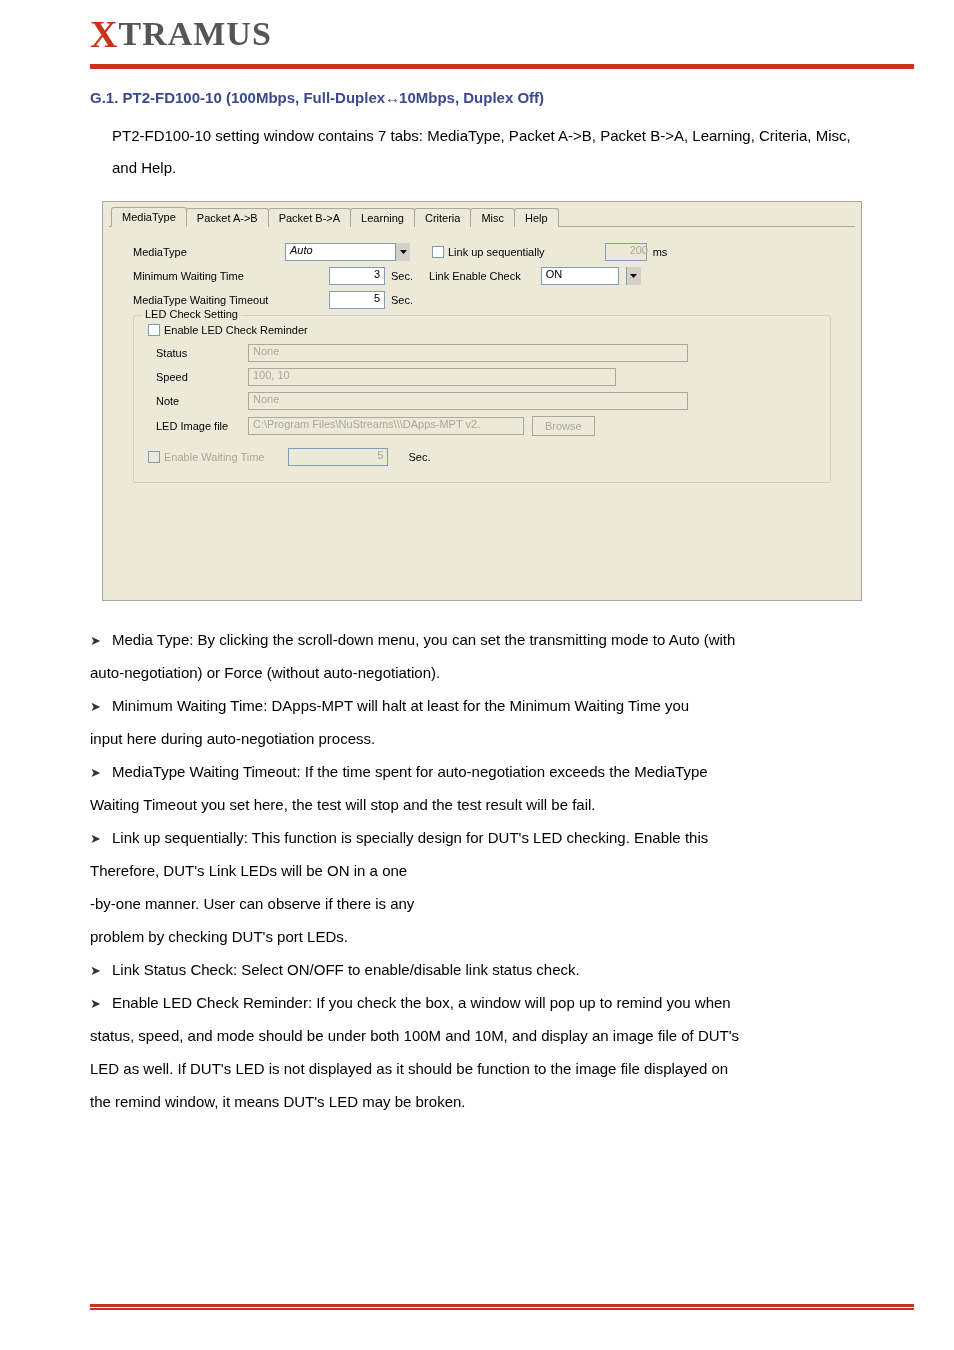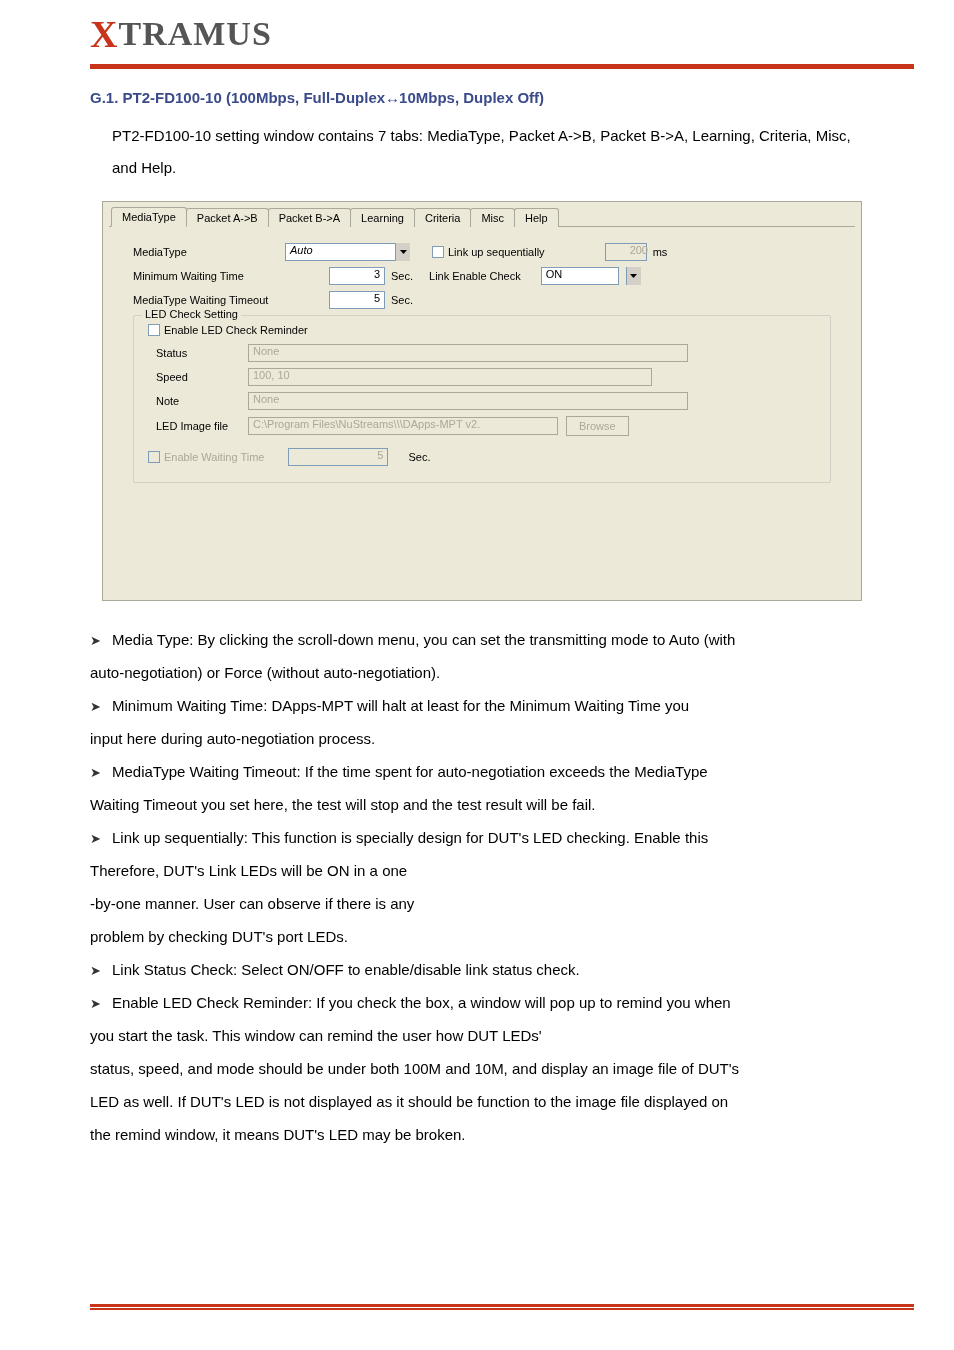--- a/index.html
+++ b/index.html
@@ -129,29 +129,29 @@
           <span class="cb"></span>
           <span>Enable LED Check Reminder</span>
         </div>
 
         <div class="led-row">
           <div class="lbl2">Status</div>
           <div class="led-inp" style="width:440px;">None</div>
         </div>
         <div class="led-row">
           <div class="lbl2">Speed</div>
-          <div class="led-inp" style="width:404px;">100, 10</div>
+          <div class="led-inp" style="width:368px;">100, 10</div>
         </div>
         <div class="led-row">
           <div class="lbl2">Note</div>
           <div class="led-inp" style="width:440px;">None</div>
         </div>
         <div class="led-row">
           <div class="lbl2">LED Image file</div>
-          <div class="led-inp" style="width:310px;">C:\Program Files\NuStreams\\\DApps-MPT v2.</div>
+          <div class="led-inp" style="width:276px;">C:\Program Files\NuStreams\\\DApps-MPT v2.</div>
           <button class="btn">Browse</button>
         </div>
 
         <div class="row" style="margin-top:12px;">
           <span class="cb disabled"></span>
           <span class="disabled-text">Enable Waiting Time</span>
           <div style="width:24px;"></div>
           <div class="inp num-right num-ro" style="width:100px;">5</div>
           <div style="width:20px;"></div>
           <span>Sec.</span>
@@ -166,21 +166,20 @@
     <p class="bullet-line"><span class="chev">➤</span><span>Minimum Waiting Time: DApps-MPT will halt at least for the Minimum Waiting Time you</span></p>
     <p class="cont-line"><span>input here during auto-negotiation process.</span></p>
     <p class="bullet-line"><span class="chev">➤</span><span>MediaType Waiting Timeout: If the time spent for auto-negotiation exceeds the MediaType</span></p>
     <p class="cont-line"><span>Waiting Timeout you set here, the test will stop and the test result will be fail.</span></p>
     <p class="bullet-line"><span class="chev">➤</span><span>Link up sequentially: This function is specially design for DUT's LED checking. Enable this</span></p>
     <p class="cont-line"><span>Therefore, DUT's Link LEDs will be ON in a one</span></p>
     <p class="cont-line"><span>-by-one manner. User can observe if there is any</span></p>
     <p style="margin-left:0;"><span>problem by checking DUT's port LEDs.</span></p>
     <p class="bullet-line"><span class="chev">➤</span><span>Link Status Check: Select ON/OFF to enable/disable link status check.</span></p>
     <p class="bullet-line"><span class="chev">➤</span><span>Enable LED Check Reminder: If you check the box, a window will pop up to remind you when</span></p>
-    <p class="cont-line"><span>you start the task. This window can remind the user how DUT LEDs'</span></p>
     <p class="cont-line"><span>status, speed, and mode should be under both 100M and 10M, and display an image file of DUT's</span></p>
     <p class="cont-line"><span>LED as well. If DUT's LED is not displayed as it should be function to the image file displayed on</span></p>
     <p class="cont-line"><span>the remind window, it means DUT's LED may be broken.</span></p>
   </div>
 
   <div class="footer-bar">
     <hr class="fr1">
     <hr class="fr2">
   </div>
 </div>

